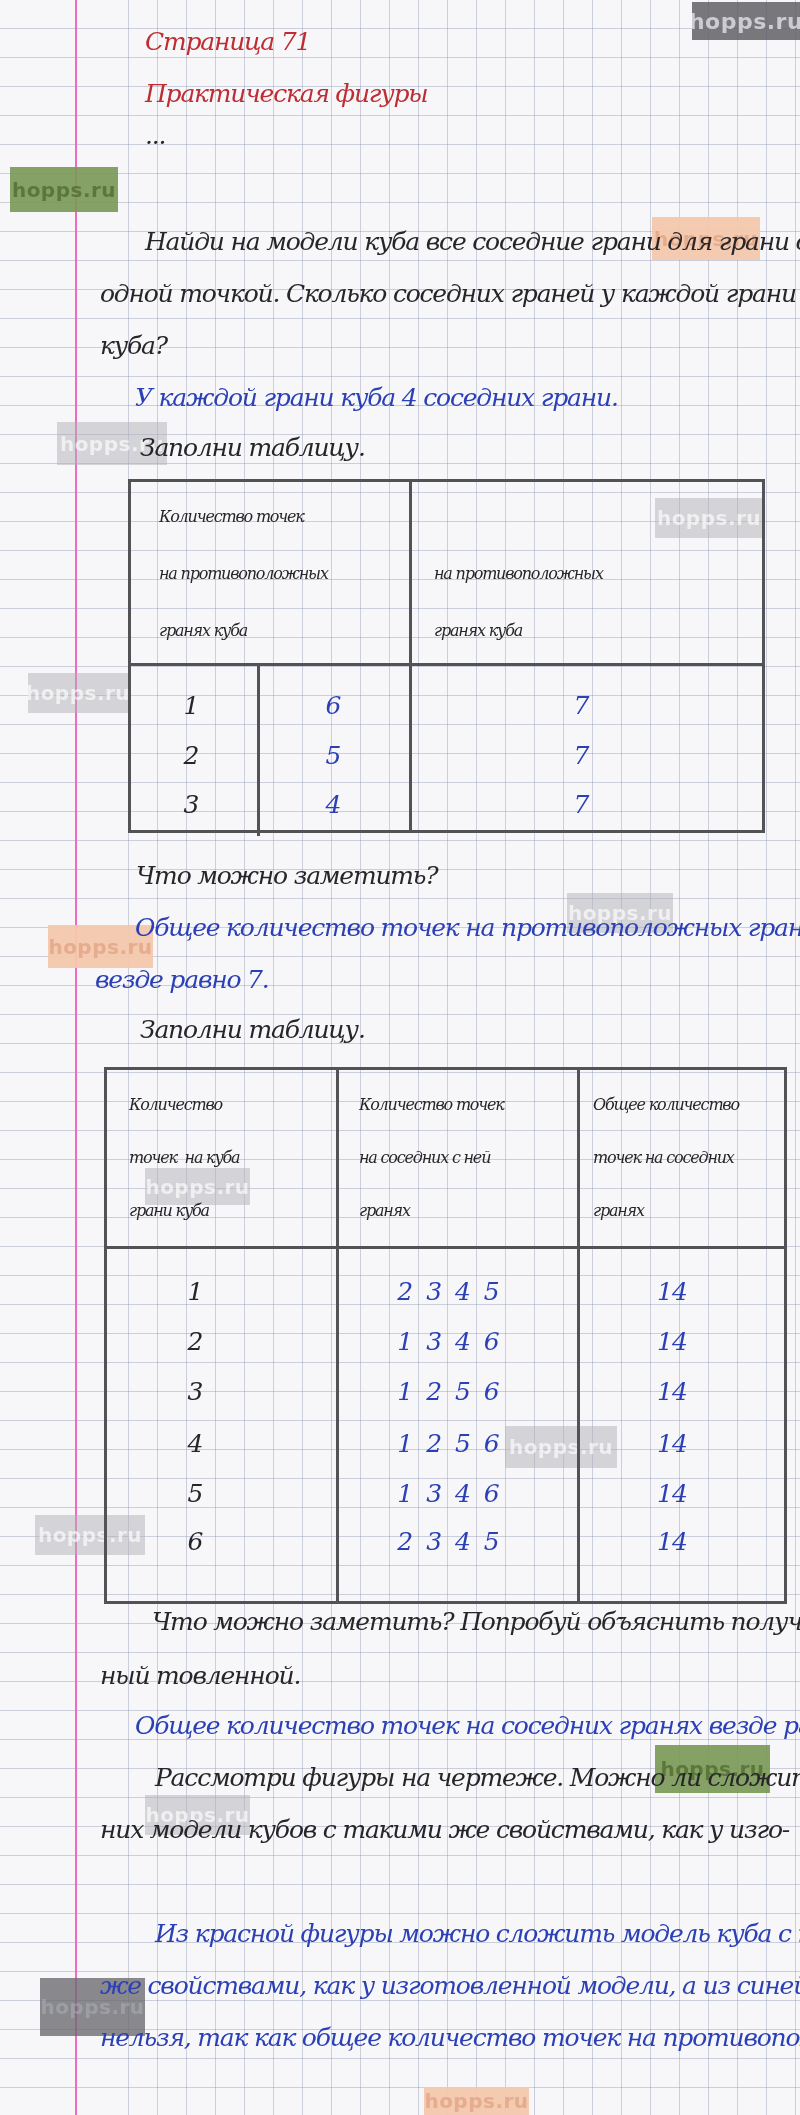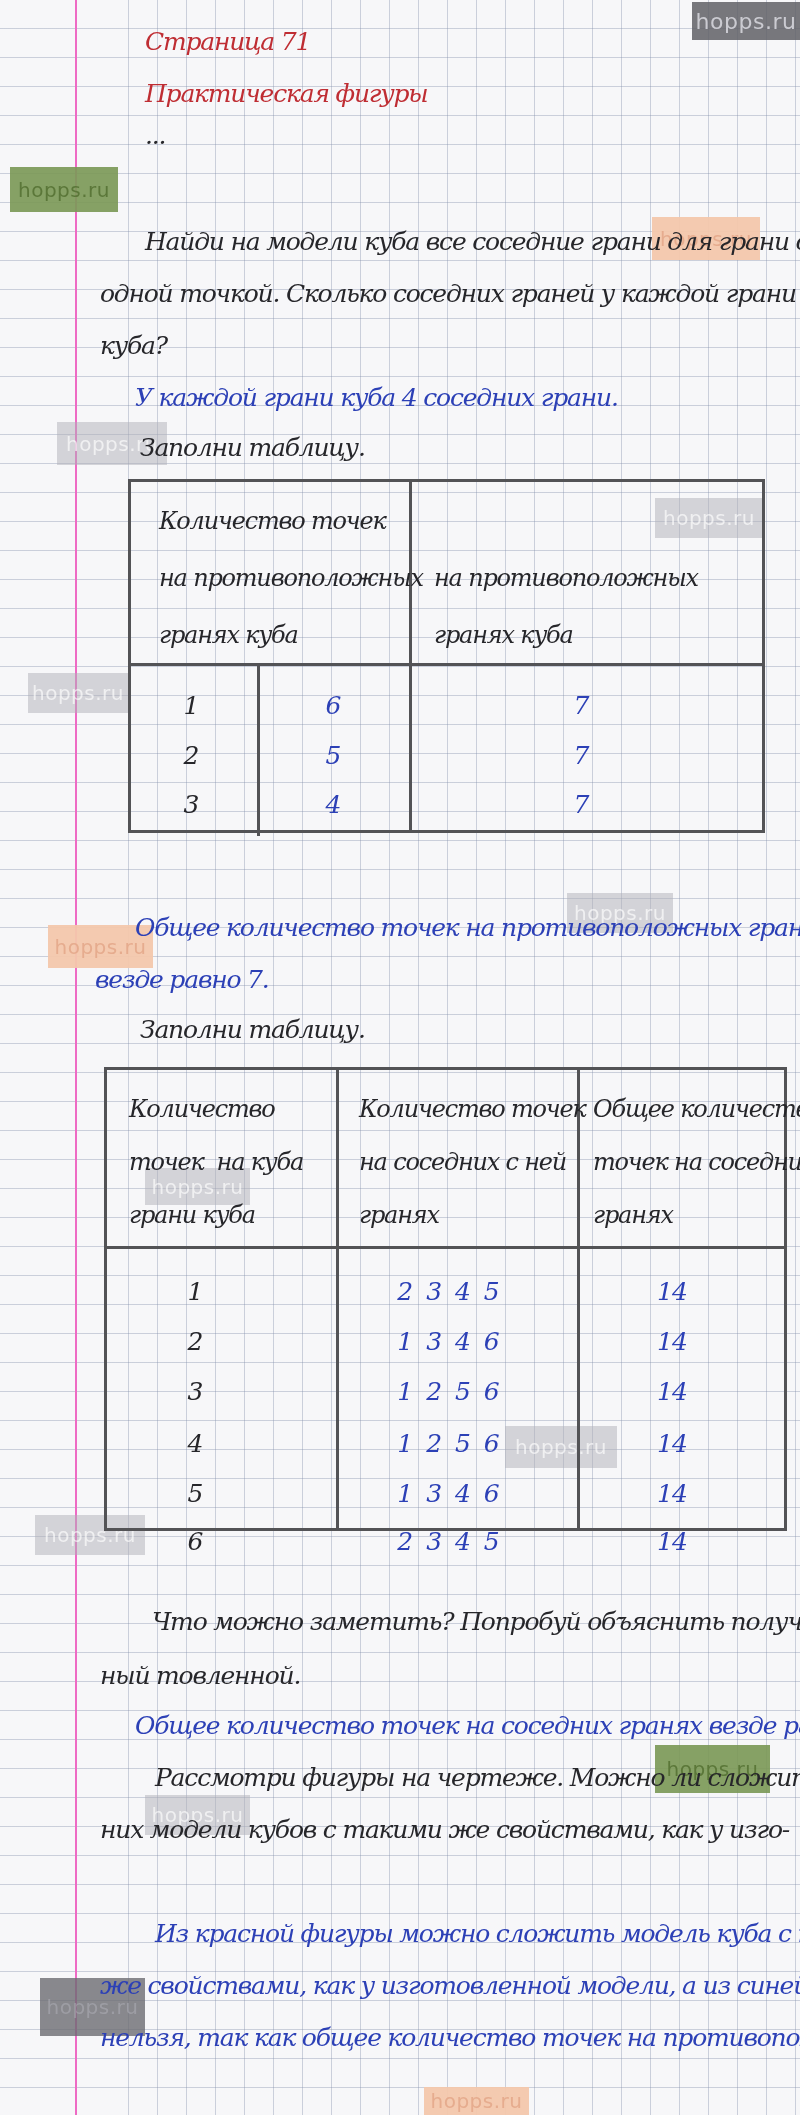--- a/index.html
+++ b/index.html
@@ -28,21 +28,21 @@
   }
   .hw{
     position:absolute;
     font-family:"DejaVu Serif", serif;
     font-style:italic;
     font-size:25px;
     letter-spacing:-1.2px;
     line-height:1.15;
     white-space:pre;
   }
-  .th{ font-size:24px; }
+  .th{ font-size:16px; }
   .c-red{color:#bf2d33;}
   .c-blue{color:#2c40b6;}
   .c-black{color:#26262a;}
   .tbl{
     position:absolute;
     border:3px solid #535356;
     box-sizing:border-box;
   }
   .tline{ position:absolute; background:#535356; }
   .cell{
@@ -50,21 +50,21 @@
     white-space:pre;
     transform:translateX(-50%);
     font-style:italic;
     font-size:25px;
     letter-spacing:-1px;
   }
   .wm{
     position:absolute;
     display:flex; align-items:center; justify-content:center;
     font-family:"DejaVu Sans", sans-serif;
-    font-weight:normal;
+    font-weight:bold;
     font-size:20px;
     letter-spacing:0.5px;
     overflow:hidden;
   }
   .wm-gray  { background:rgba(176,176,184,0.5);  color:rgba(255,255,255,0.65); }
   .wm-dark  { background:rgba(96,96,102,0.85);   color:rgba(212,212,218,0.9);  font-size:22px; }
   .wm-darkfaint{ background:rgba(108,108,114,0.8); color:rgba(185,185,192,0.45); }
   .wm-green { background:rgba(124,153,88,0.92);  color:rgba(88,117,55,0.95);  }
   .wm-orange{ background:rgba(243,199,172,0.95); color:rgba(229,170,140,0.95); }
 </style>
@@ -120,25 +120,26 @@
 
     <div class="cell c-black" style="left:60px;top:259px">2</div>
     <div class="cell c-blue" style="left:202px;top:259px">5</div>
     <div class="cell c-blue" style="left:450px;top:259px">7</div>
 
     <div class="cell c-black" style="left:60px;top:308px">3</div>
     <div class="cell c-blue" style="left:202px;top:308px">4</div>
     <div class="cell c-blue" style="left:450px;top:308px">7</div>
   </div>
 
+  <div class="hw c-black" style="left:136px;top:862px">Что можно заметить?</div>
   <div class="hw c-blue" style="left:135px;top:914px">Общее количество точек на противоположных гранях куба</div>
   <div class="hw c-blue" style="left:95px;top:966px">везде равно 7.</div>
   <div class="hw c-black" style="left:140px;top:1016px">Заполни таблицу.</div>
 
-  <div class="tbl" style="left:104px;top:1067px;width:683px;height:464px">
+  <div class="tbl" style="left:104px;top:1067px;width:683px;height:537px">
     <div class="tline" style="left:229px;top:0;width:3px;height:100%"></div>
     <div class="tline" style="left:470px;top:0;width:3px;height:100%"></div>
     <div class="tline" style="left:0;top:176px;width:100%;height:3px"></div>
 
     <div class="hw th c-black" style="left:22px;top:26px">Количество</div>
     <div class="hw th c-black" style="left:22px;top:79px">точек  на куба</div>
     <div class="hw th c-black" style="left:22px;top:132px">грани куба</div>
 
     <div class="hw th c-black" style="left:252px;top:26px">Количество точек</div>
     <div class="hw th c-black" style="left:252px;top:79px">на соседних с ней</div>

